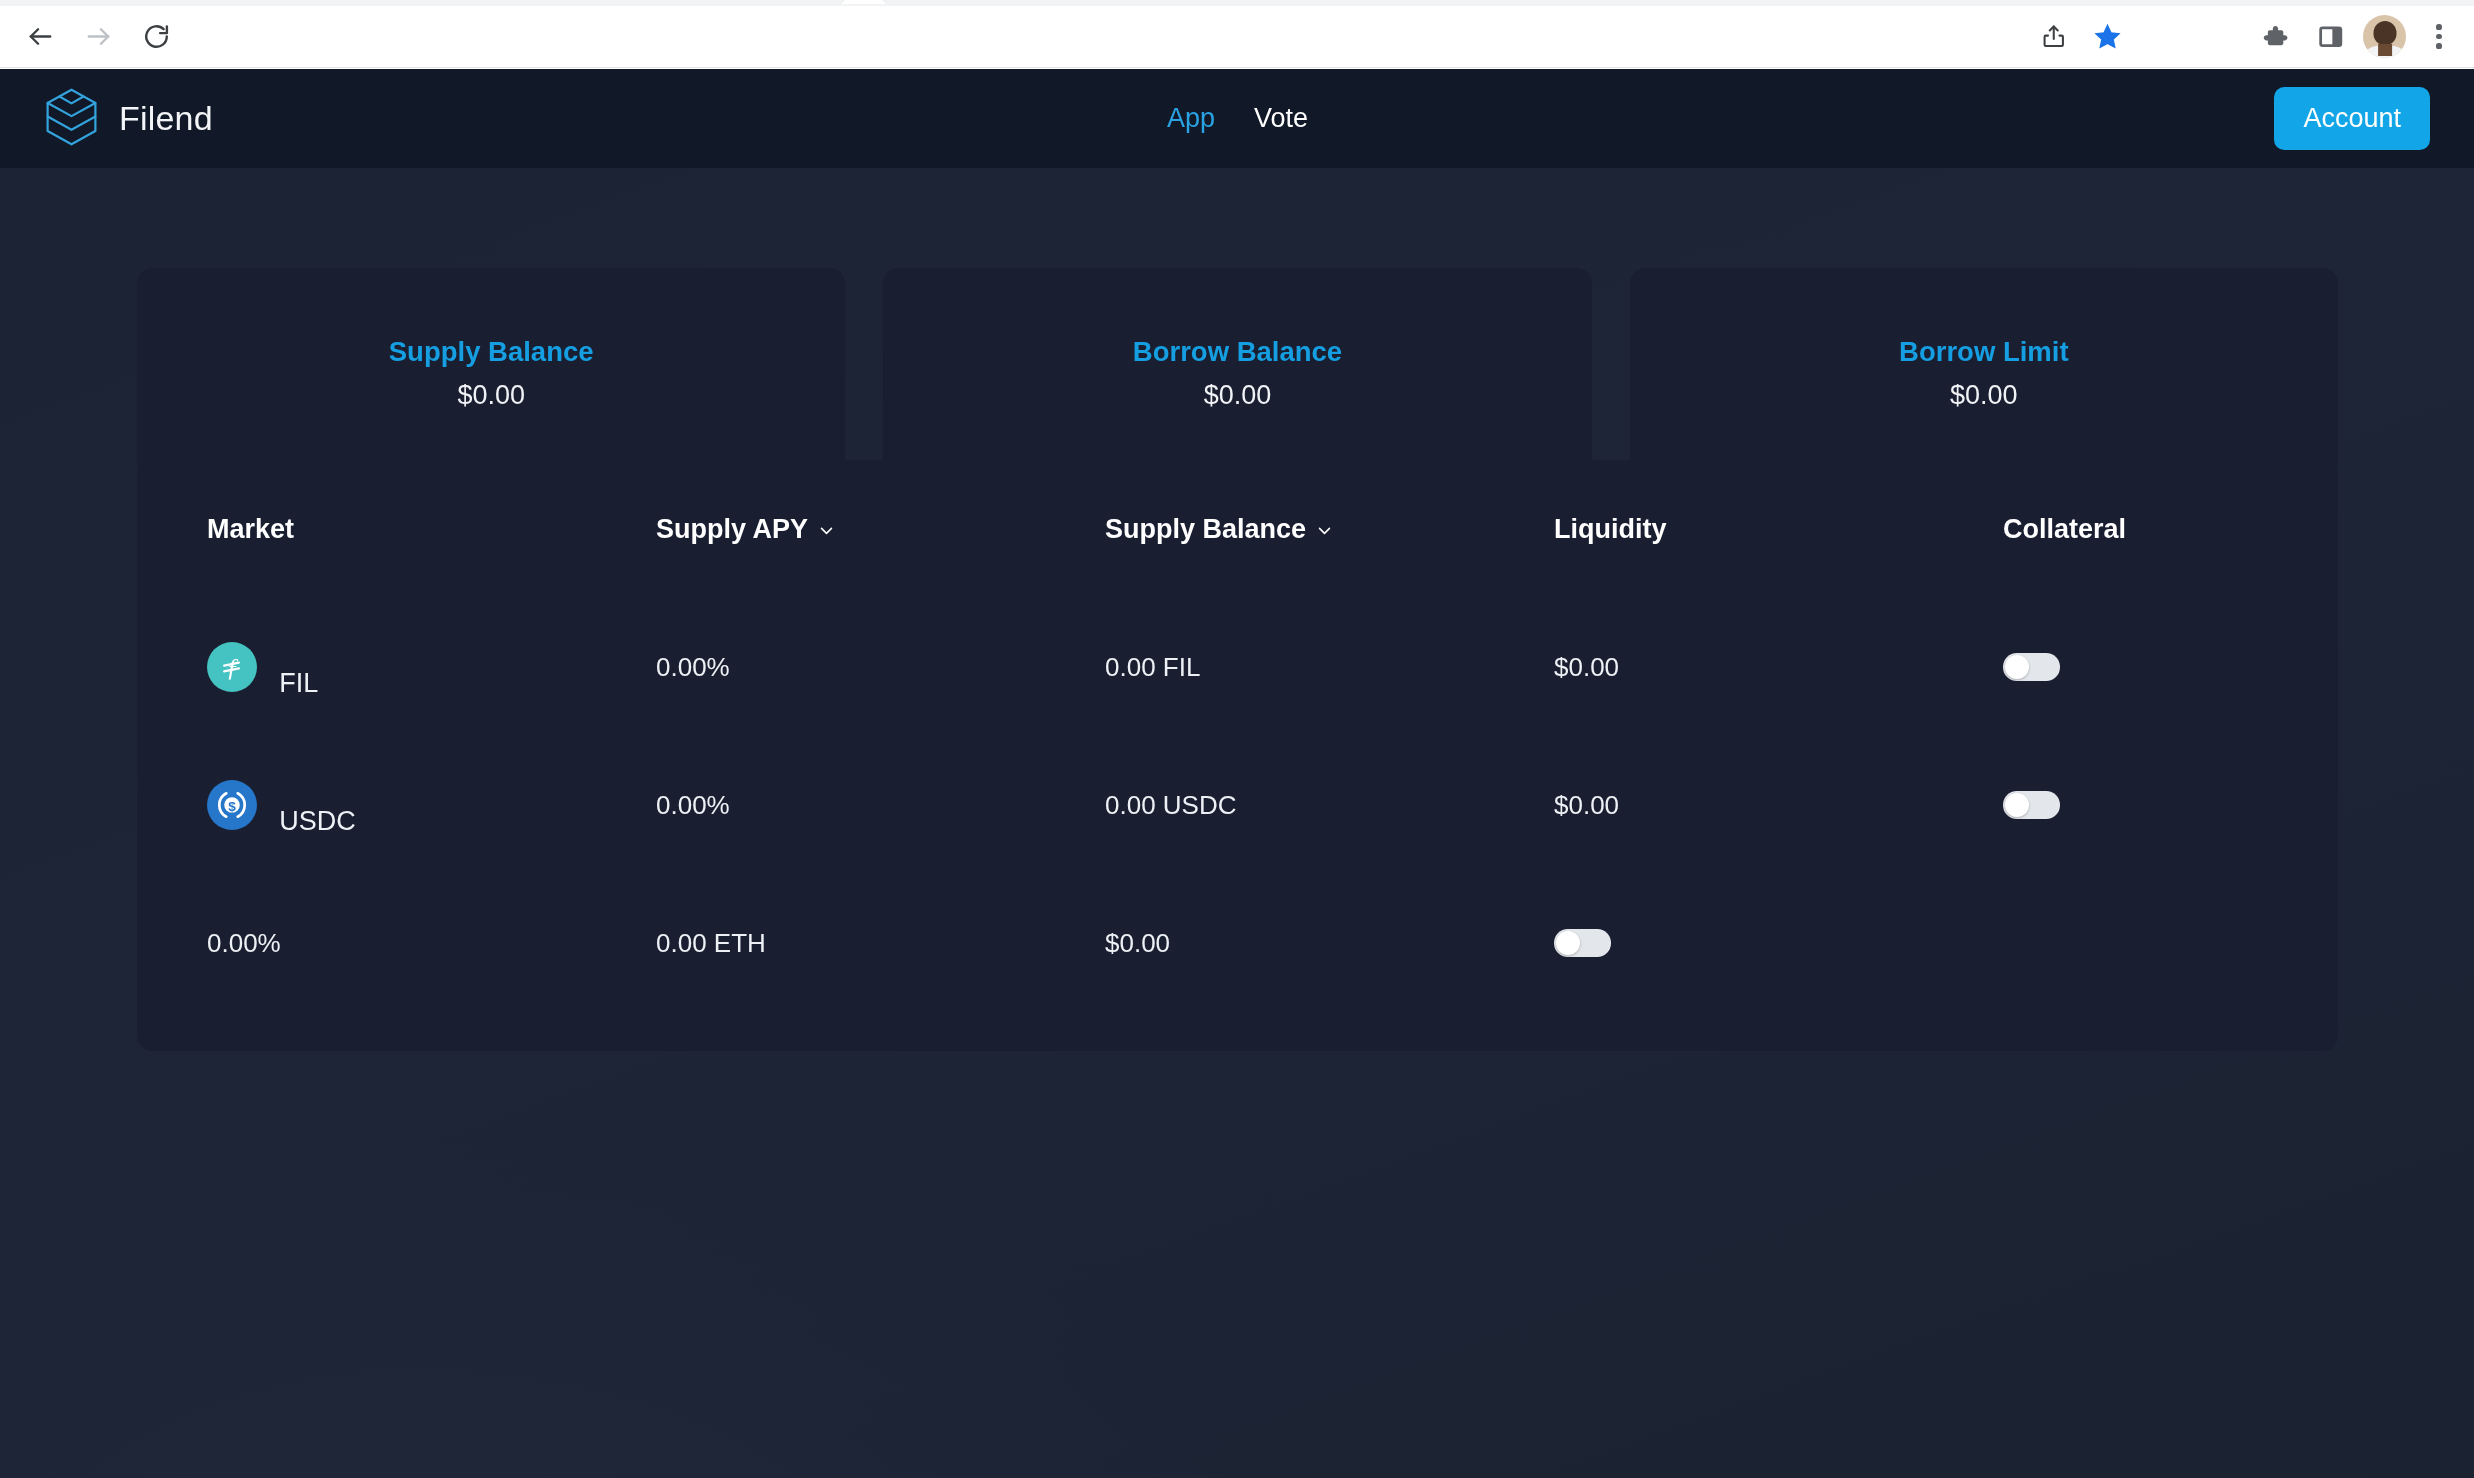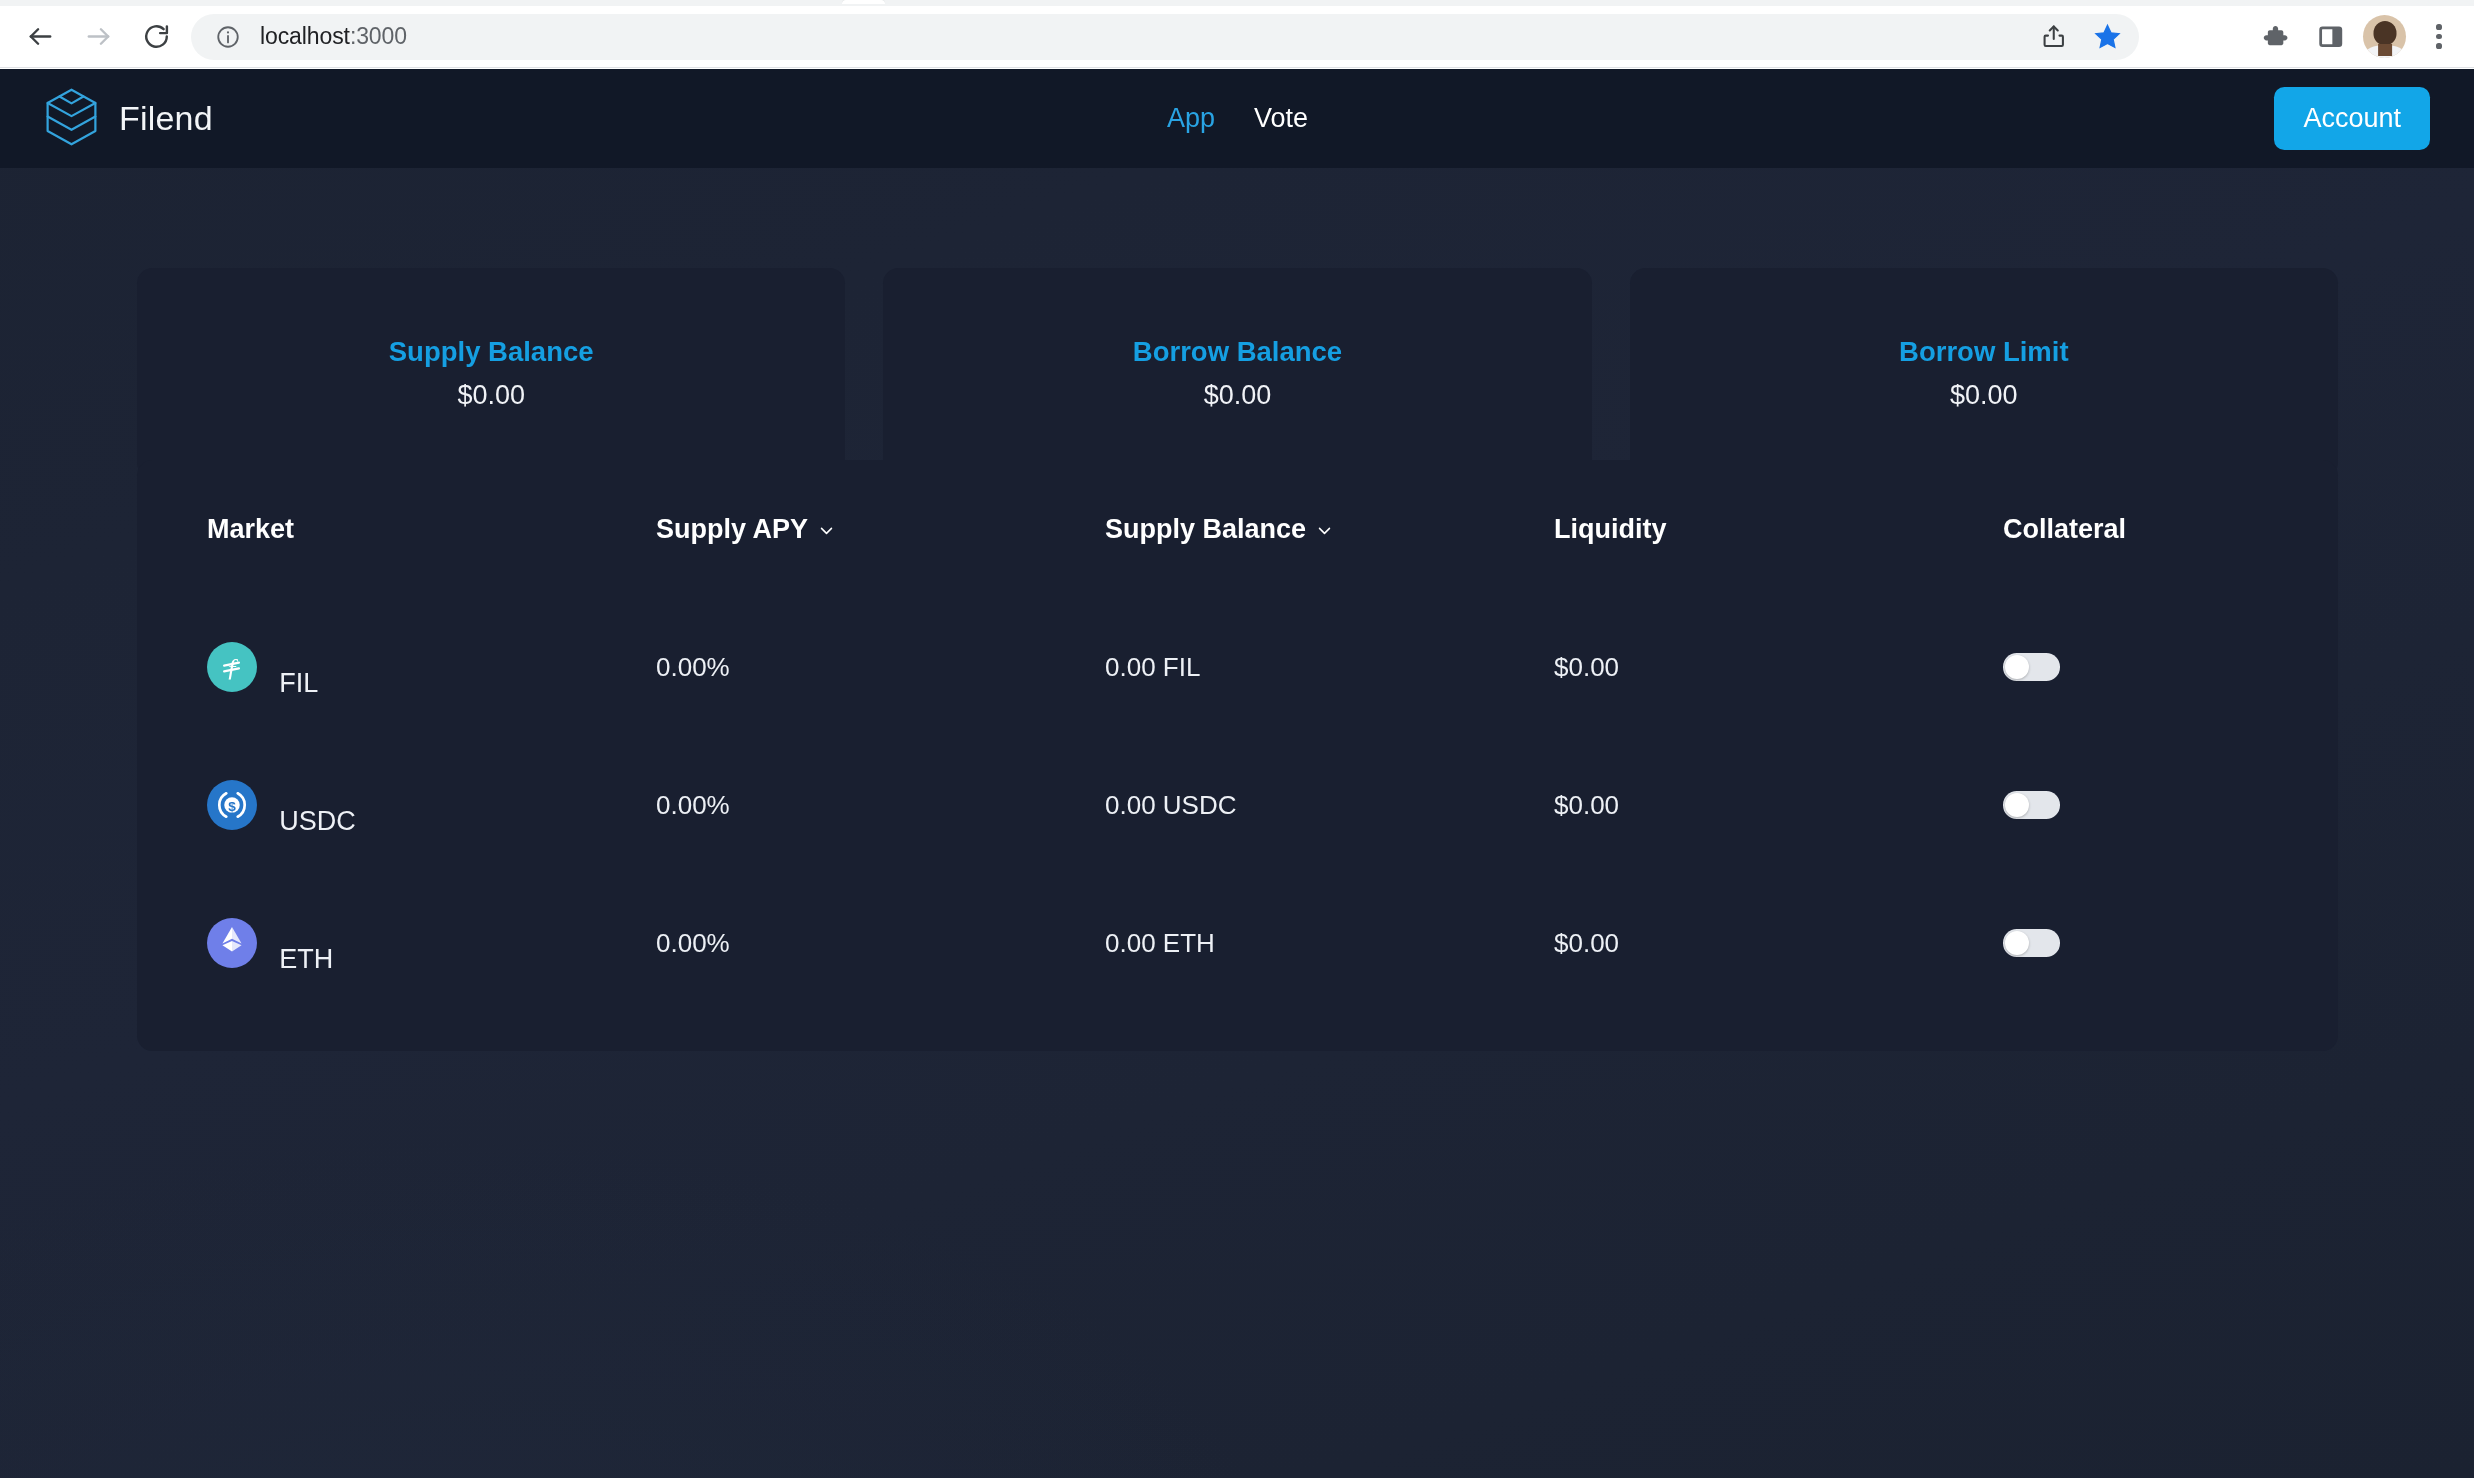--- a/index.html
+++ b/index.html
@@ -350,30 +350,20 @@
         </svg>
       </button>
       <button class="nav-btn">
         <svg width="29" height="29" viewBox="0 0 24 24" fill="none" stroke="#3c4043" stroke-width="2" stroke-linecap="round" stroke-linejoin="round">
           <path d="M20.5 12a8.5 8.5 0 1 1-2.6-6.1"></path>
             <polyline points="20.6,3.6 20.6,9.2 15,9.2"></polyline>
         </svg>
       </button>
     </div>
 
-    <div id="omnibox">
-      <span class="info-icon">
-        <svg width="26" height="26" viewBox="0 0 24 24" fill="none" stroke="#5f6368" stroke-width="1.7">
-          <circle cx="12" cy="12" r="9"></circle>
-          <line x1="12" y1="11" x2="12" y2="17" stroke-linecap="round"></line>
-          <circle cx="12" cy="7.8" r="1" fill="#5f6368" stroke="none"></circle>
-        </svg>
-      </span>
-      <span class="url-text"><span>localhost</span><span class="url-port">:3000</span></span>
-    </div>
 
     <div class="omnibox-right">
       <button class="icon-btn">
         <svg width="27.5" height="27.5" viewBox="0 0 24 24" fill="none" stroke="#3c4043" stroke-width="1.8" stroke-linecap="round" stroke-linejoin="round">
           <path d="M7 11 H5 a1 1 0 0 0 -1 1 v7 a1 1 0 0 0 1 1 h14 a1 1 0 0 0 1 -1 v-7 a1 1 0 0 0 -1 -1 h-2"></path>
           <line x1="12" y1="3" x2="12" y2="14"></line>
           <polyline points="8.5,6.5 12,3 15.5,6.5"></polyline>
         </svg>
       </button>
       <button class="icon-btn">
@@ -519,31 +509,20 @@
         <div class="td">0.00 USDC</div>
         <div class="td">$0.00</div>
         <div>
           <button class="toggle">
             <span class="knob"></span>
           </button>
         </div>
       </div>
 
       <div class="mrow data">
-        <div class="market-cell">
-          <span class="coin eth">
-            <svg width="26" height="34" viewBox="0 0 20 32">
-              <polygon points="10,1 10,12 19,16.4" fill="#ffffff" opacity="0.82"></polygon>
-              <polygon points="10,1 10,12 1,16.4" fill="#ffffff"></polygon>
-              <polygon points="10,14.2 10,24 19,18" fill="#ffffff" opacity="0.82"></polygon>
-              <polygon points="10,14.2 10,24 1,18" fill="#ffffff"></polygon>
-            </svg>
-          </span>
-          <span class="coin-symbol">ETH</span>
-        </div>
         <div class="td">0.00%</div>
         <div class="td">0.00 ETH</div>
         <div class="td">$0.00</div>
         <div>
           <button class="toggle">
             <span class="knob"></span>
           </button>
         </div>
       </div>
 

